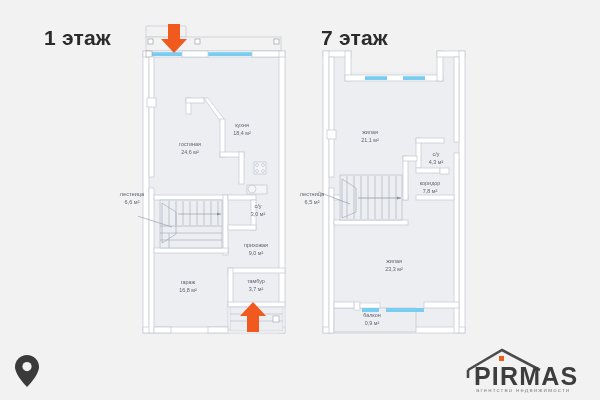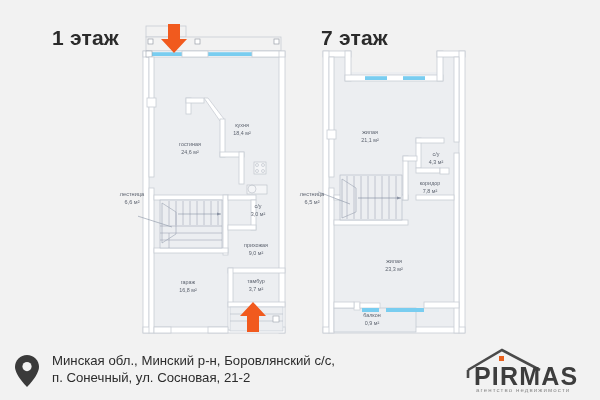--- a/index.html
+++ b/index.html
@@ -23,21 +23,21 @@
 
   
   .floor-title {
     position: absolute;
     font-size: 21px;
     font-weight: bold;
     color: #2b2b2b;
     letter-spacing: 0.2px;
     white-space: nowrap;
   }
-  #title-f1 { left: 44px; top: 26px; margin-left: 8px; }
+  #title-f1 { left: 44px; top: 26px; }
   #title-f2 { left: 321px; top: 26px; }
 
   
   .plan {
     position: absolute;
   }
   #plan-f1 { left: 138px; top: 20px; width: 160px; height: 320px; }
   #plan-f2 { left: 318px; top: 20px; width: 160px; height: 320px; }
 
   
@@ -373,24 +373,20 @@
     <div>6,5 м²</div>
   </div>
 
   <div id="footer">
 
     <svg id="pin-icon" viewBox="0 0 26 34">
       <path d="M13,1 C6.4,1 1,6.3 1,12.8 C1,21.5 13,33 13,33 C13,33 25,21.5 25,12.8 C25,6.3 19.6,1 13,1 Z" fill="#3a3a3a"></path>
       <circle cx="13" cy="12.6" r="4.6" fill="#f2f2f2"></circle>
     </svg>
 
-    <div id="address">
-      <div>Минская обл., Минский р-н, Боровлянский с/с,</div>
-      <div>п. Сонечный, ул. Сосновая, 21-2</div>
-    </div>
 
     <div id="logo">
       <svg viewBox="0 0 140 48" width="140" height="48">
         <path d="M16,22 L50,2 L88,22" fill="none" stroke="#4a4a4a" stroke-width="2.6"></path>
         <path d="M16,22 L16,30" fill="none" stroke="#4a4a4a" stroke-width="2.6"></path>
         <rect x="47" y="8" width="5" height="5" fill="#e8601c"></rect>
       </svg>
       <div id="logo-word">PIRMAS</div>
       <div id="logo-sub">агентство недвижимости</div>
     </div>

